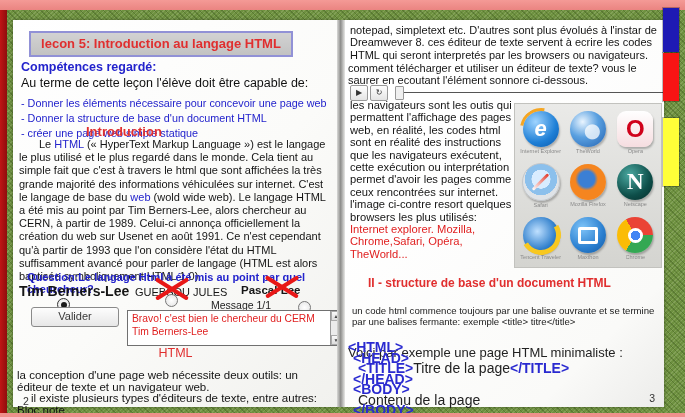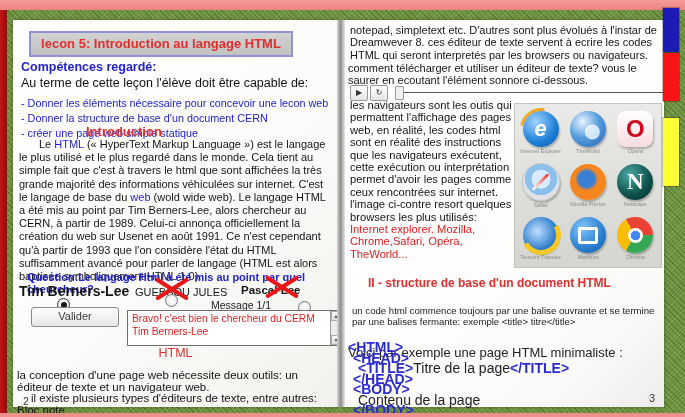--- a/index.html
+++ b/index.html
@@ -109,22 +109,22 @@
   <div class="tab tab-blue"></div>
   <div class="tab tab-red"></div>
   <div class="tab tab-yellow"></div>
   <div class="spine"></div>
 
   <div class="page page-left">
     <div class="banner">lecon 5: Introduction au langage HTML</div>
     <div class="comp-h">Compétences regardé:</div>
     <div class="comp-i">Au terme de cette leçon l'élève doit être capable de:</div>
     <div class="objs">
-      <div>- Donner les éléments nécessaire pour concevoir une lecon web</div>
-      <div>- Donner la structure de base d'un document CERN</div>
+      <div>- Donner les éléments nécessaire pour concevoir une page web</div>
+      <div>- Donner la structure de base d'un document HTML</div>
       <div>- créer une page web simple statique</div>
     </div>
     <div class="intro-h">Introduction</div>
     <div class="intro-p"><span>Le </span><span class="link-blue">HTML</span><span> (« HyperText Markup Language ») est le langage le plus utilisé et le plus regardé dans le monde. Cela tient au simple fait que c'est à travers le html que sont affichées la très grande majorité des informations véhiculées sur internet. C'est le langage de base du </span><span class="link-blue">web</span><span> (wold wide web). Le langage HTML a été mis au point par Tim Berners-Lee, alors chercheur au CERN, à partir de 1989. Celui-ci annonça officiellement la création du web sur Usenet en août 1991. Ce n'est cependant qu'à partir de 1993 que l'on considère l'état du HTML suffisamment avancé pour parler de langage (HTML est alors baptisée symboliquement HTML 1.0).</span></div>
 
     <div class="question">Question:Le langage Html à été mis au point par quel cheurcheur?</div>
     <div class="opt opt-tim">Tim Berners-Lee</div>
     <div class="opt opt-gueb">GUEBSOU JULES</div>
     <div class="opt opt-pascal">Pascal Lee</div>
     <div class="cross cross-gueb"></div>

